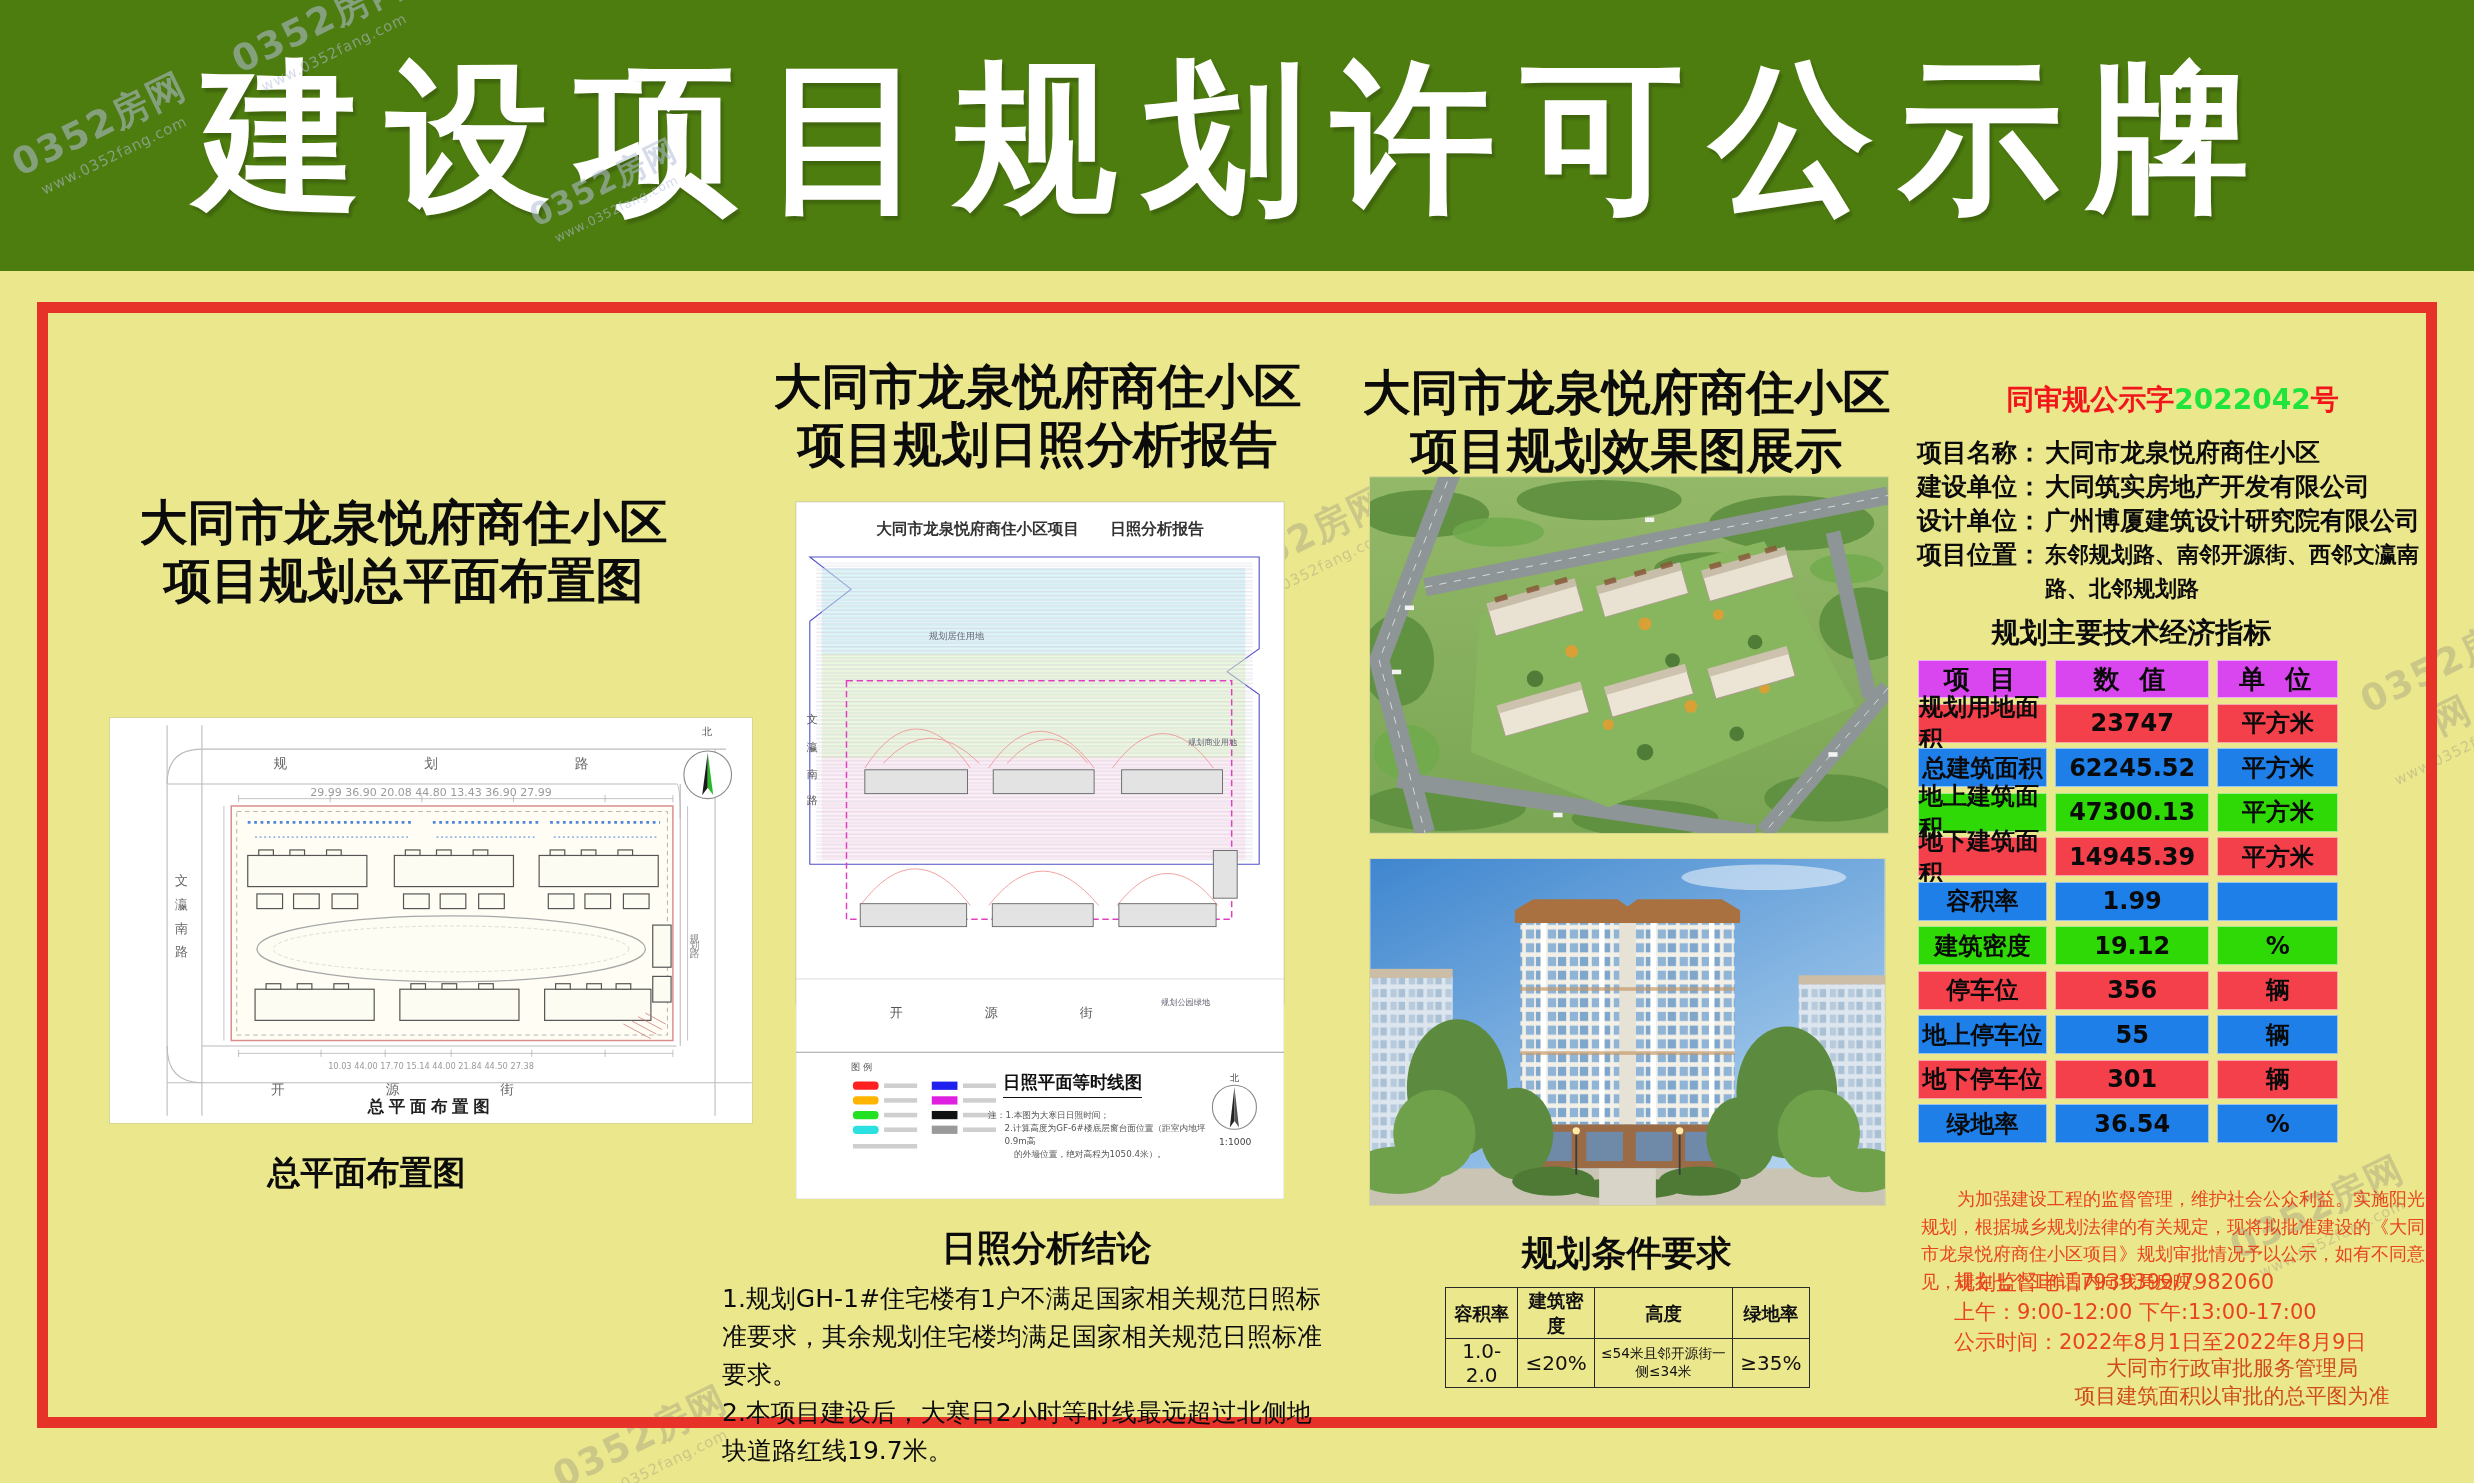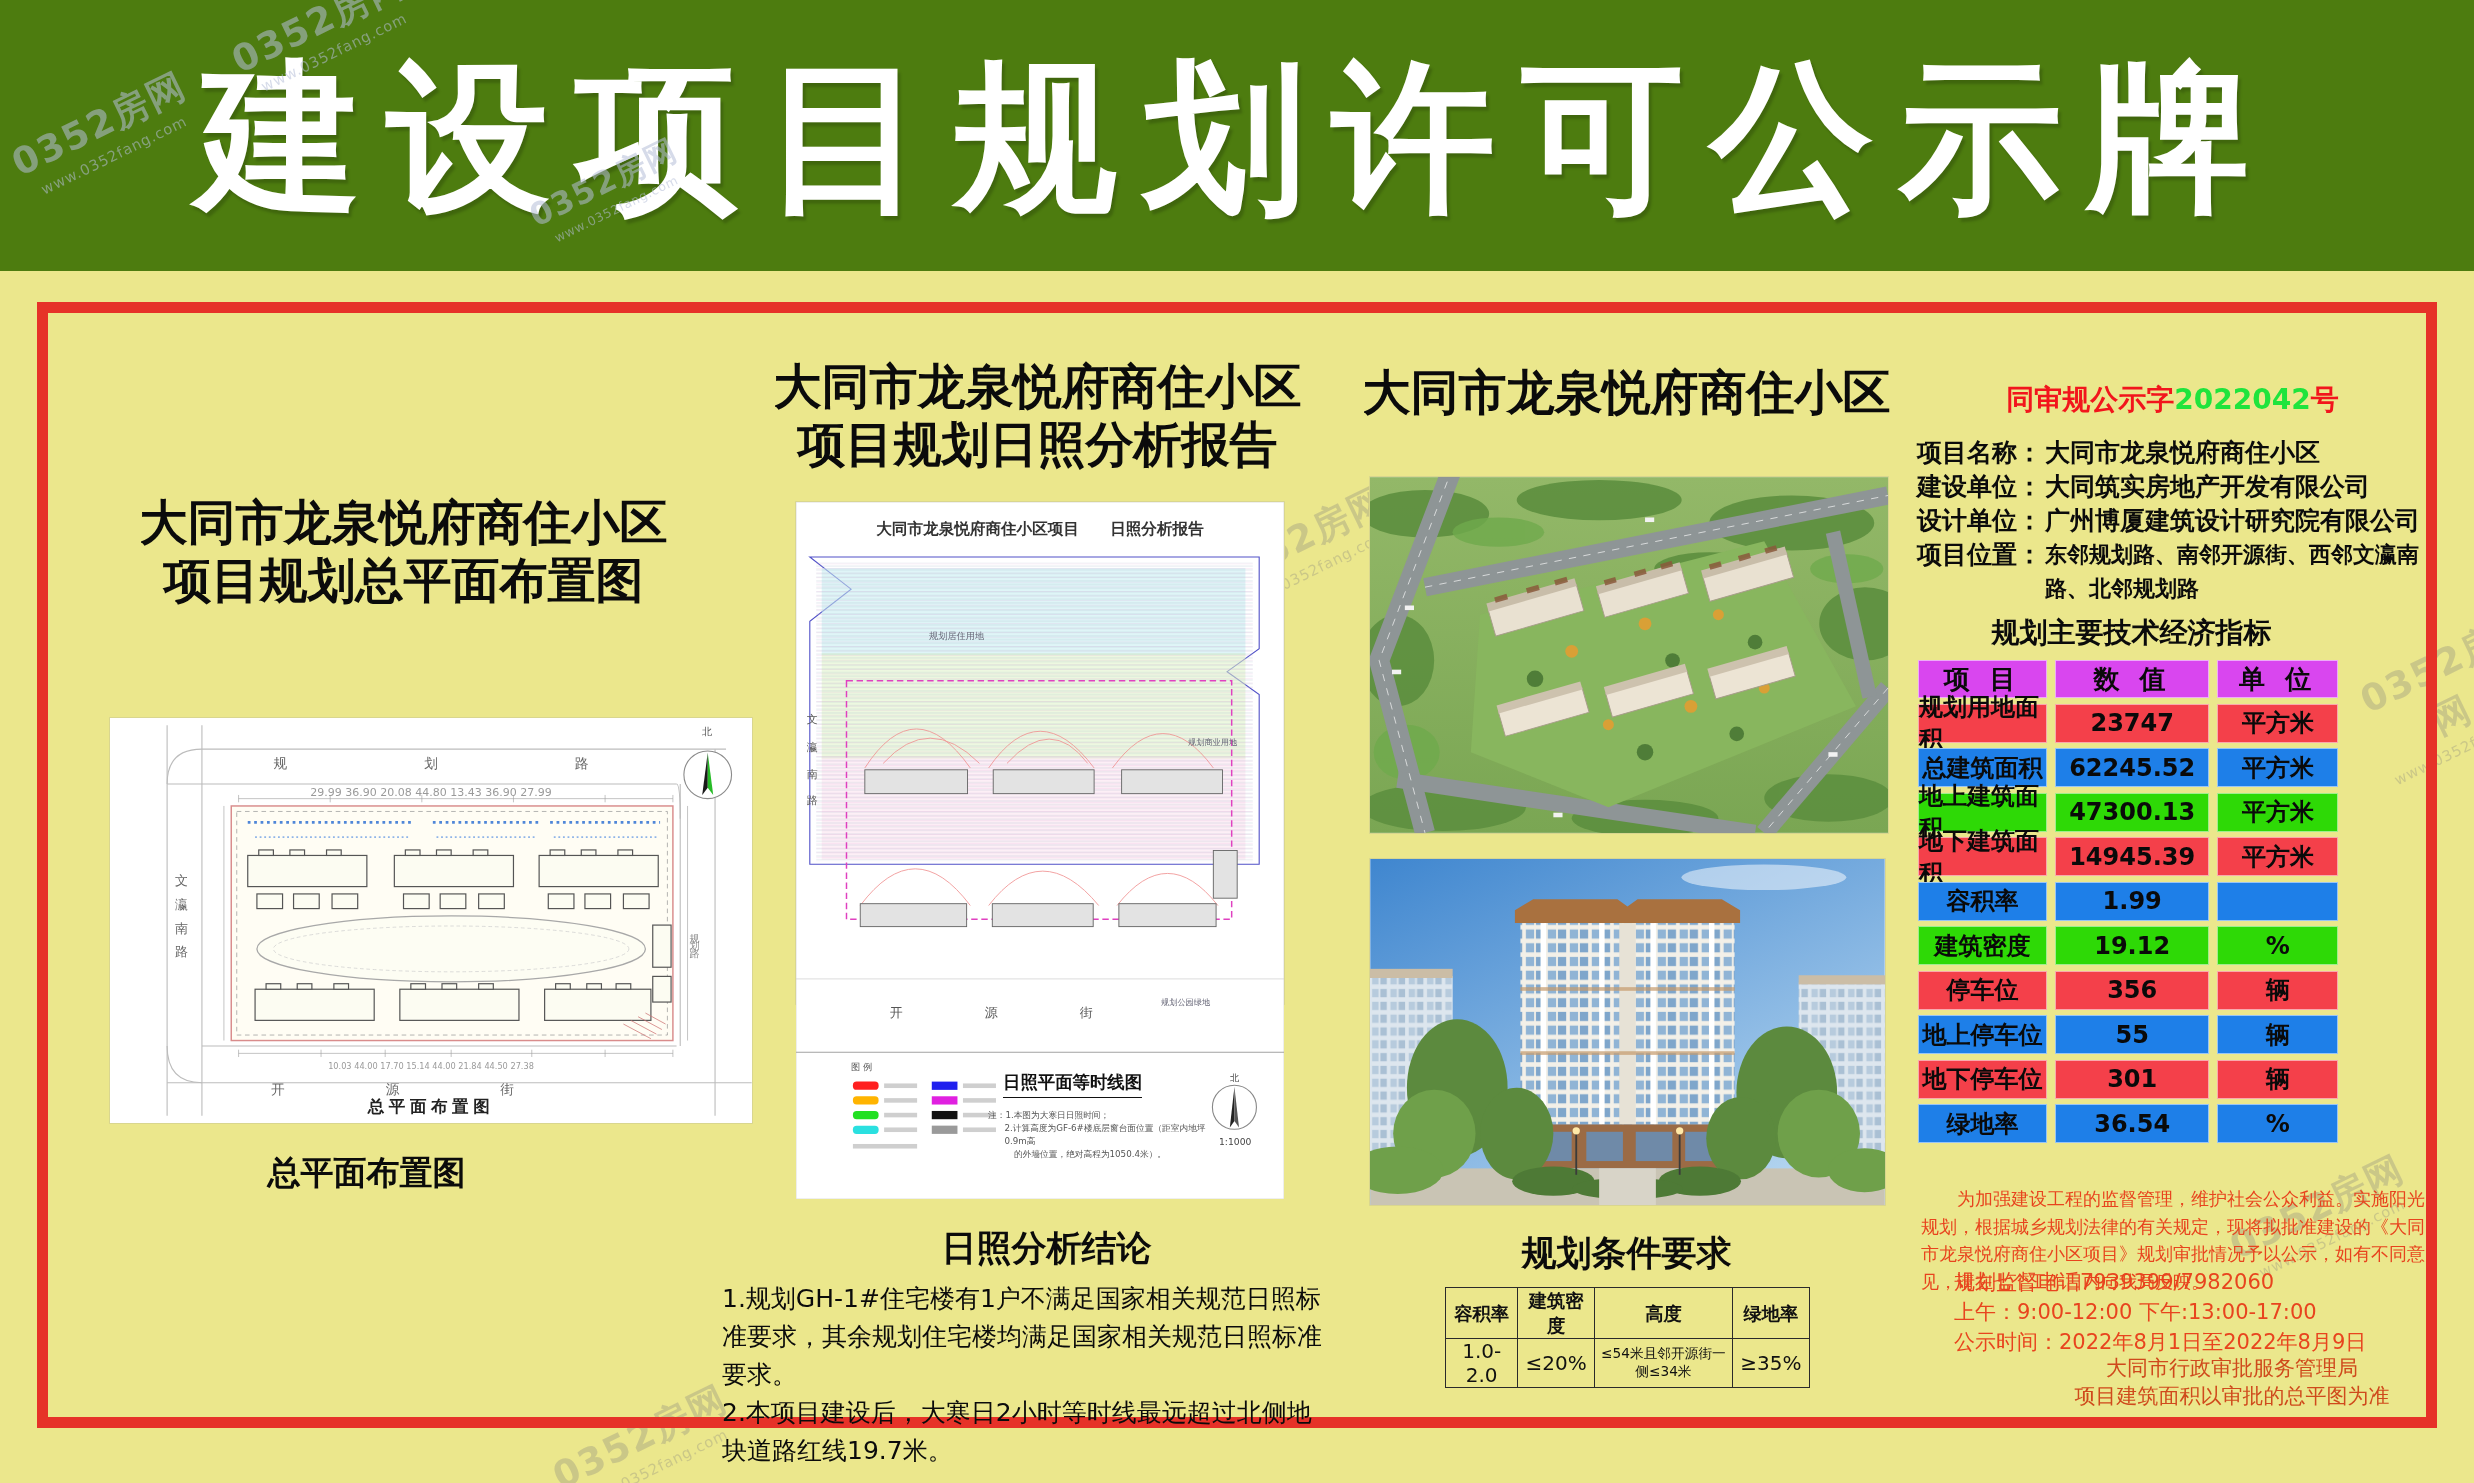--- a/index.html
+++ b/index.html
@@ -321,20 +321,21 @@
   </div>
 
   <div class="sec-head" style="left:744px;top:1225px;width:605px;">日照分析结论</div>
   <div class="conclusion">
     <div>1.规划GH-1#住宅楼有1户不满足国家相关规范日照标准要求，其余规划住宅楼均满足国家相关规范日照标准要求。</div>
     <div>2.本项目建设后，大寒日2小时等时线最远超过北侧地块道路红线19.7米。</div>
   </div>
 
   <div class="col-title" style="left:1347px;top:363px;width:559px;">
     <div>大同市龙泉悦府商住小区</div>
+    <div>项目规划效果图展示</div>
   </div>
 
   <div class="img-panel" style="left:1370px;top:477px;width:518px;height:356px;">
     <svg width="518" height="356" viewBox="0 0 565 388">
       <defs>
         <linearGradient id="grass" x1="0" y1="0" x2="0" y2="1">
           <stop offset="0" stop-color="#93b868"></stop>
             <stop offset="1" stop-color="#7aa653"></stop>
         </linearGradient>
       </defs>

